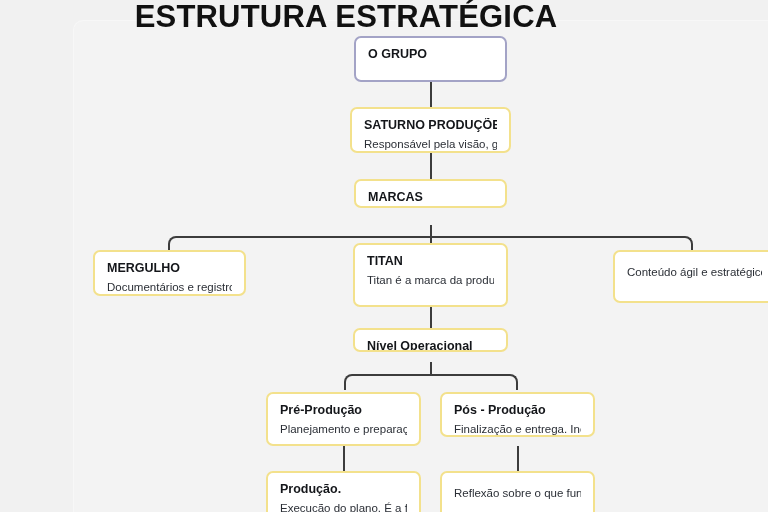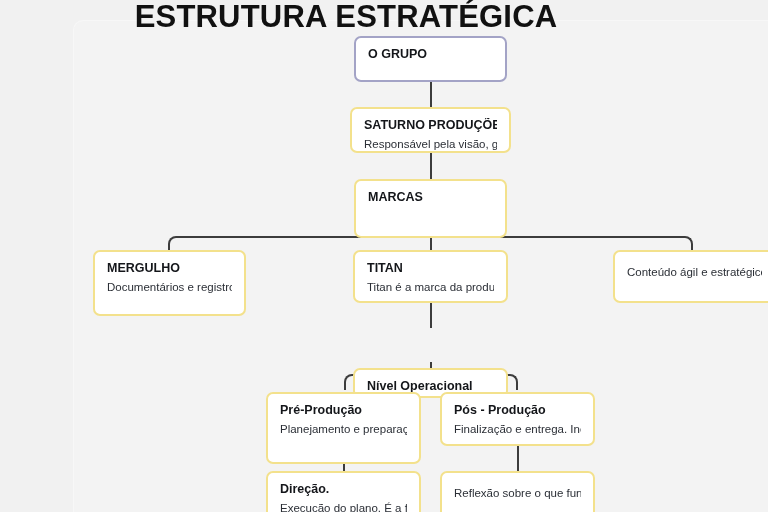--- a/index.html
+++ b/index.html
@@ -118,55 +118,55 @@
 
   <div class="node lead" style="left:354px; top:36px; width:153px; height:46px;">
     <div class="n-title">O GRUPO</div>
   </div>
 
   <div class="node" style="left:350px; top:107px; width:161px; height:46px;">
     <div class="n-title">SATURNO PRODUÇÕES</div>
     <div class="n-desc">Responsável pela visão, gestão e</div>
   </div>
 
-  <div class="node" style="left:354px; top:179px; width:153px; height:59px;">
+  <div class="node" style="left:354px; top:179px; width:153px; height:29px;">
     <div class="n-title">MARCAS</div>
   </div>
 
-  <div class="node" style="left:93px; top:250px; width:153px; height:66px;">
+  <div class="node" style="left:93px; top:250px; width:153px; height:46px;">
     <div class="n-title">MERGULHO</div>
     <div class="n-desc">Documentários e registros</div>
   </div>
 
-  <div class="node" style="left:353px; top:250px; width:155px; height:53px;">
+  <div class="node" style="left:353px; top:243px; width:155px; height:64px;">
     <div class="n-title">TITAN</div>
     <div class="n-desc">Titan é a marca da produtora</div>
   </div>
 
   <div class="node" style="left:613px; top:250px; width:163px; height:53px;">
     <div class="n-desc">Conteúdo ágil e estratégico para</div>
   </div>
 
-  <div class="node" style="left:353px; top:328px; width:155px; height:30px;margin-top:40px;">
+  <div class="node" style="left:353px; top:328px; width:155px; height:24px;">
     <div class="n-title">Nível Operacional</div>
     <div class="n-desc">Execução dos projetos</div>
   </div>
 
-  <div class="node" style="left:266px; top:392px; width:155px; height:72px;">
+  <div class="node" style="left:266px; top:392px; width:155px; height:54px;">
     <div class="n-title">Pré-Produção</div>
     <div class="n-desc">Planejamento e preparação.</div>
   </div>
 
-  <div class="node" style="left:440px; top:392px; width:155px; height:54px;">
+  <div class="node" style="left:440px; top:392px; width:155px; height:45px;">
     <div class="n-title">Pós - Produção</div>
     <div class="n-desc">Finalização e entrega. Inclui</div>
   </div>
 
   <div class="node" style="left:266px; top:471px; width:155px; height:54px;">
-    <div class="n-title">Direção.</div>
+    <div class="n-title">Produção.</div>
     <div class="n-desc">Execução do plano. É a fase em</div>
   </div>
 
   <div class="node" style="left:440px; top:471px; width:155px; height:54px;">
     <div class="n-desc">Reflexão sobre o que funcionou</div>
   </div>
 
 </div>
 
 </body></html>

